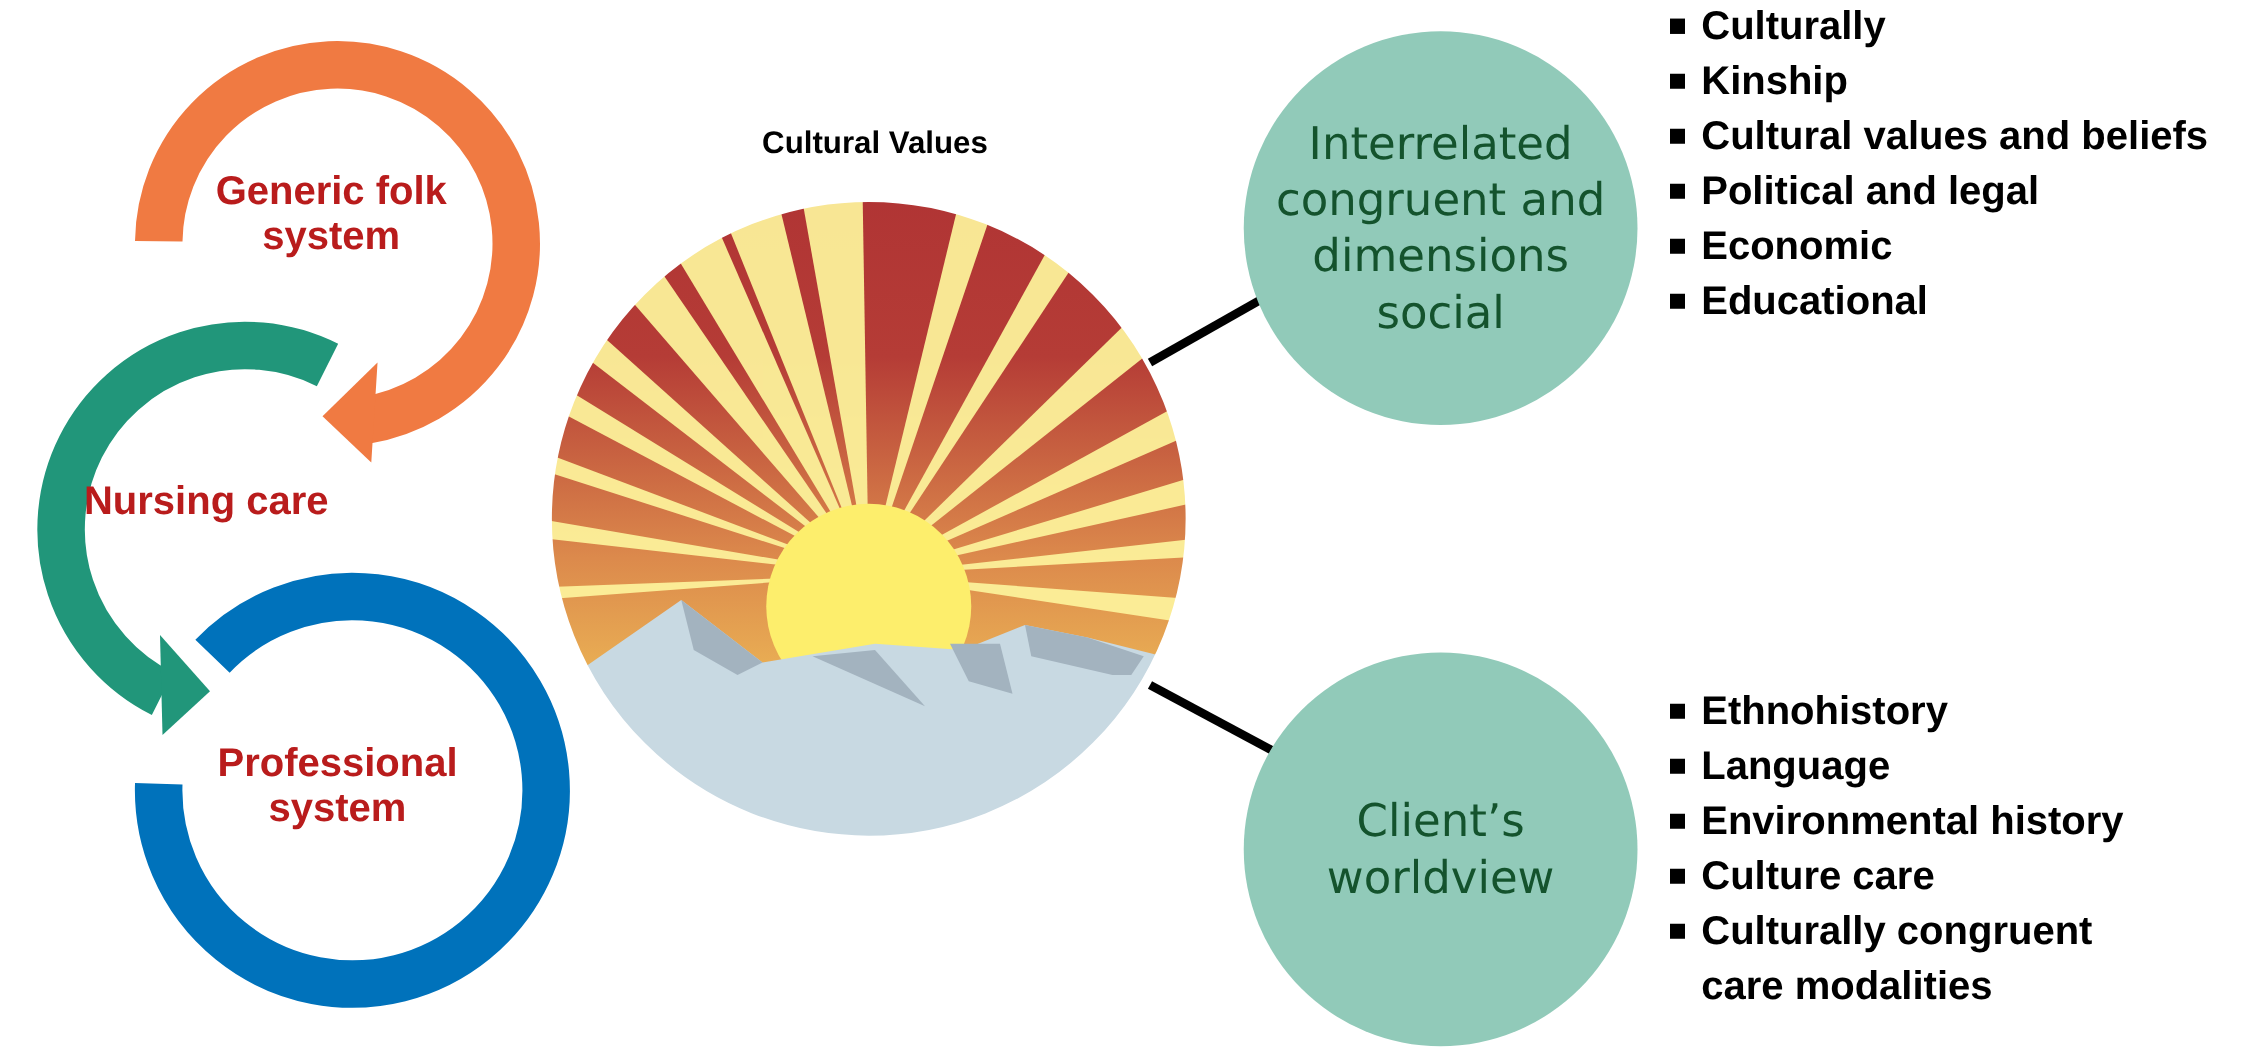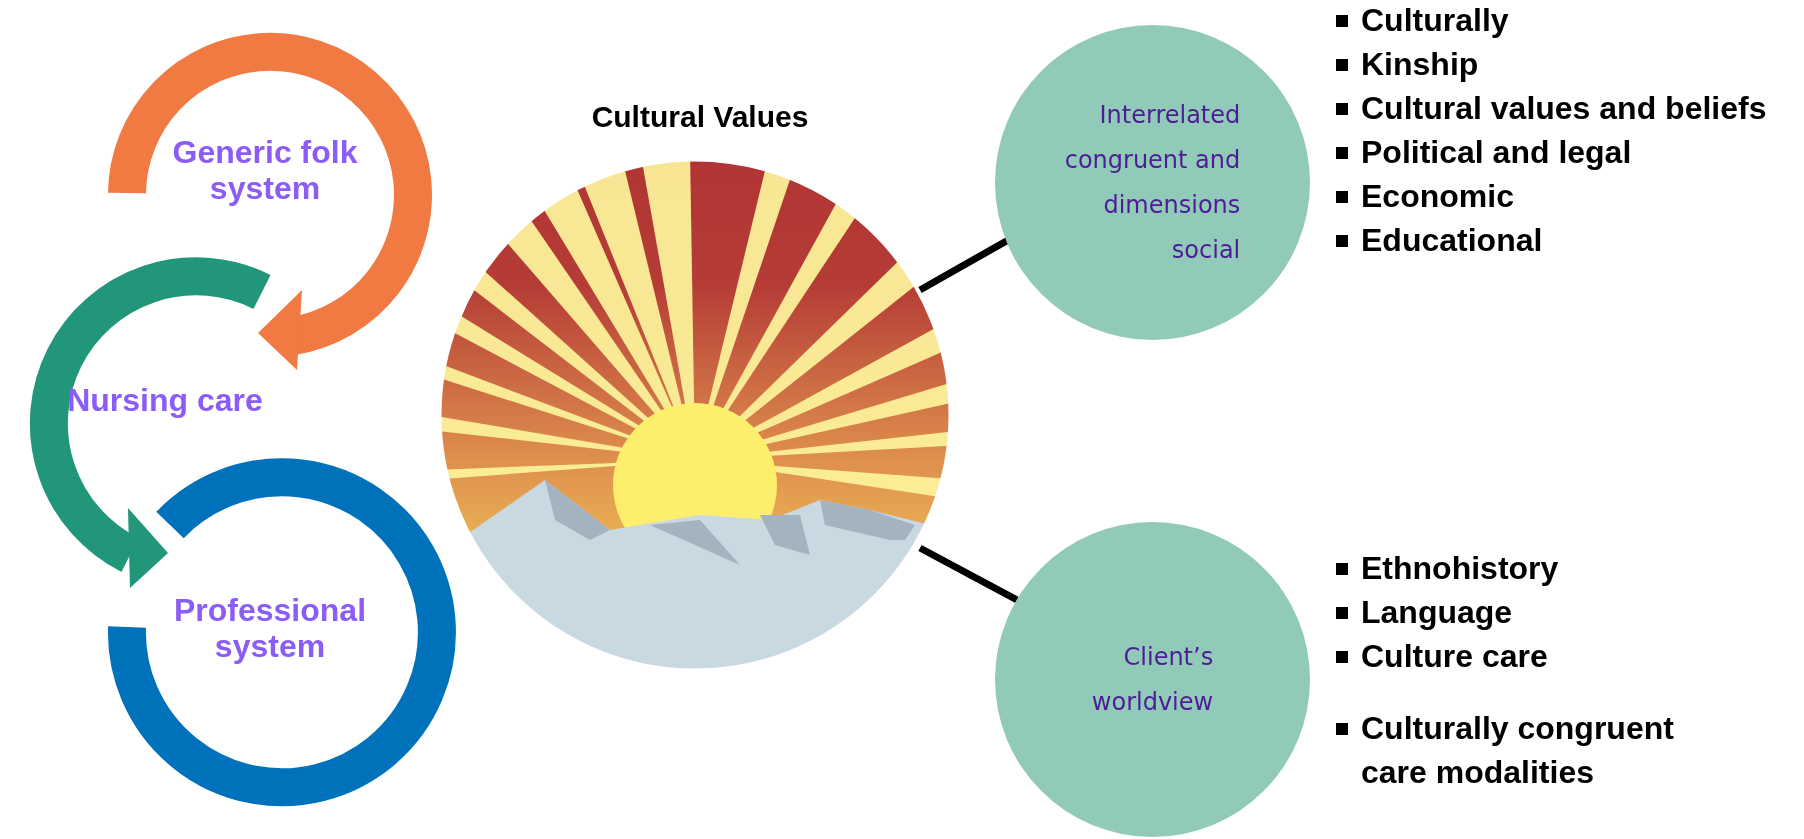--- a/index.html
+++ b/index.html
@@ -1,19 +1,19 @@
 <!DOCTYPE html>
 <html><head>
 <meta charset="utf-8">
 <style>
   html,body{margin:0;padding:0;background:#fff;}
   body{width:1804px;height:839px;position:relative;overflow:hidden;font-family:"DejaVu Sans",sans-serif;}
-  .cycle-label{position:absolute;text-align:center;font-family:"Liberation Sans",sans-serif;font-weight:bold;color:#8b5cf6;font-size:32px;line-height:36px;}
-  .sun-title{position:absolute;left:560px;top:100px;width:280px;text-align:center;font-family:"Liberation Sans",sans-serif;font-weight:bold;font-size:30px;color:#000;}
-  .teal-circle{position:absolute;border-radius:50%;background:#91cab9;display:flex;align-items:center;justify-content:center;text-align:right;font-family:"DejaVu Sans",sans-serif;font-size:24px;line-height:45px;color:#4c1d95;}
+  .cycle-label{position:absolute;text-align:center;font-family:"Liberation Sans",sans-serif;font-weight:bold;color:#b91c1c;font-size:32px;line-height:36px;}
+  .sun-title{position:absolute;left:560px;top:100px;width:280px;text-align:center;font-family:"Liberation Sans",sans-serif;font-weight:bold;font-size:25px;color:#000;}
+  .teal-circle{position:absolute;border-radius:50%;background:#91cab9;display:flex;align-items:center;justify-content:center;text-align:center;font-family:"DejaVu Sans",sans-serif;font-size:36px;line-height:45px;color:#14532d;}
   .list{position:absolute;margin:0;padding:0;list-style:none;font-family:"Liberation Sans",sans-serif;font-weight:bold;font-size:32px;color:#000;}
   .list li{position:relative;padding-left:25px;line-height:44px;}
   .list li .bullet{position:absolute;left:0;top:17px;width:12px;height:12px;background:#000;}
   svg{position:absolute;left:0;top:0;}
 </style>
 </head>
 <body>
 
 <svg width="1804" height="839" viewBox="0 0 1804 839">
   <defs>
@@ -111,15 +111,16 @@
   <li><span class="bullet"></span><span>Kinship</span></li>
   <li><span class="bullet"></span><span>Cultural values and beliefs</span></li>
   <li><span class="bullet"></span><span>Political and legal</span></li>
   <li><span class="bullet"></span><span>Economic</span></li>
   <li><span class="bullet"></span><span>Educational</span></li>
 </ul>
 
 <ul class="list" style="left:1336px;top:546px;">
   <li><span class="bullet"></span><span>Ethnohistory</span></li>
   <li><span class="bullet"></span><span>Language</span></li>
+  <li><span class="bullet"></span><span>Environmental history</span></li>
   <li><span class="bullet"></span><span>Culture care</span></li>
-  <li style="width:380px;margin-top:28px;"><span class="bullet"></span><span>Culturally congruent care modalities</span></li>
+  <li style="width:380px;"><span class="bullet"></span><span>Culturally congruent care modalities</span></li>
 </ul>
 
 </body></html>

